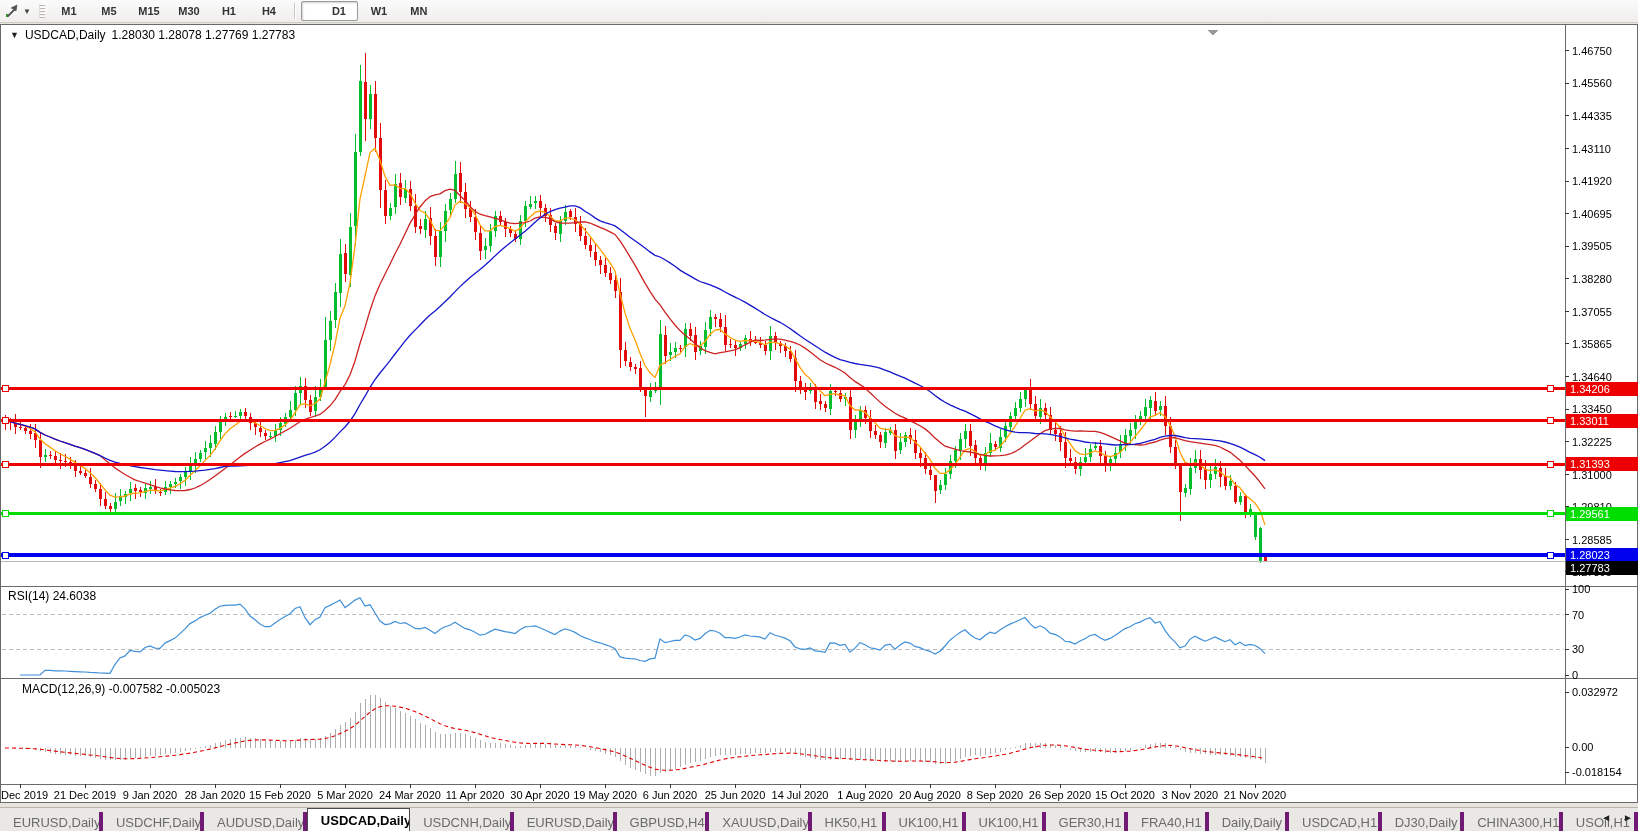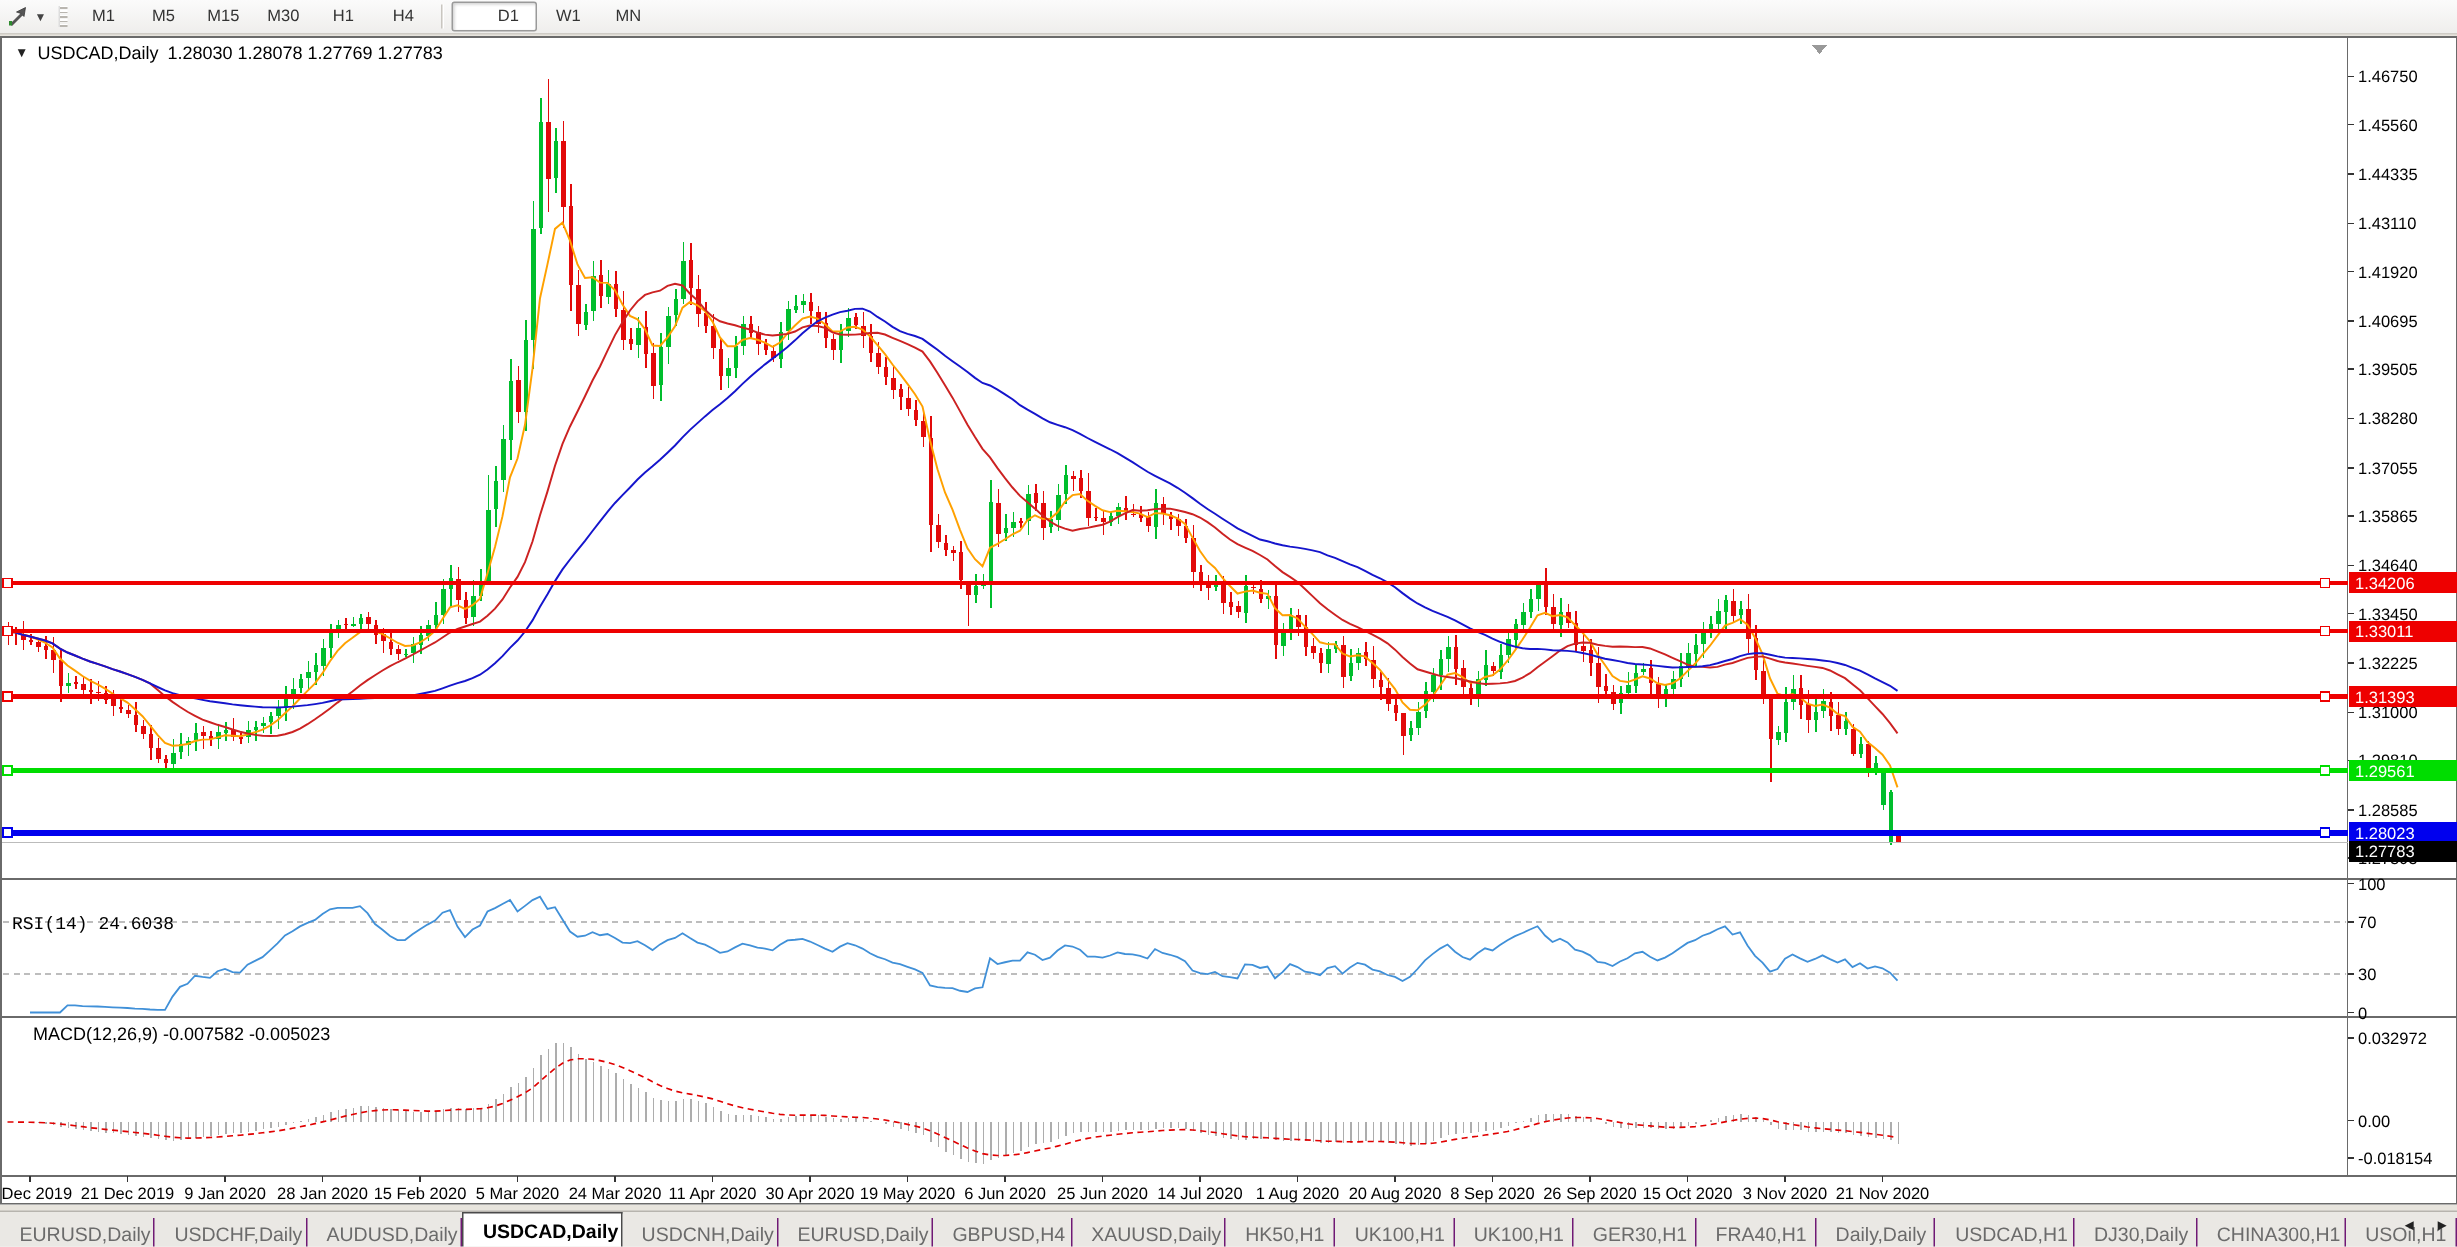--- a/index.html
+++ b/index.html
@@ -3,33 +3,33 @@
 <meta charset="utf-8">
 <style>
   html,body{margin:0;padding:0;}
   body{width:1638px;height:831px;background:#E7E4DD;font-family:"Liberation Sans",sans-serif;position:relative;overflow:hidden;}
   
   #toolbar{position:absolute;left:0;top:0;width:1638px;height:22px;background:linear-gradient(#FBFBFB,#EFEEEC);border-bottom:1px solid #CFCCC6;display:flex;align-items:center;}
   .tool-icon-group{display:flex;align-items:center;padding:0 4px;height:100%;}
   .tool-icon{width:18px;height:16px;display:flex;align-items:center;justify-content:center;}
   .tool-caret{font-size:8px;color:#444;margin-left:1px;}
   .grip{width:5px;height:14px;margin:0 4px;background:repeating-linear-gradient(#fff 0 1px,#B9B6B0 1px 2px,transparent 2px 3px);border-left:1px solid #DDD;}
-  .tf-btn{min-width:26px;height:18px;margin:0 1px;padding:0 5px;font-size:11px;color:#333;display:flex;align-items:center;justify-content:center;border:1px solid transparent;border-radius:2px;}
+  .tf-btn{min-width:26px;height:18px;margin:0 1px;padding:0 5px;font-size:11px;color:#333;display:flex;align-items:center;justify-content:center;border:1px solid transparent;border-radius:2px;font-weight:bold;}
   .tf-btn.active{background:#FFFFFF;border:1px solid #9A9A9A;box-shadow:inset 1px 1px 2px rgba(0,0,0,.18);padding-left:24px;}
   .tb-sep{width:1px;height:16px;background:#C9C6C0;margin:0 5px;box-shadow:1px 0 0 #fff;}
   
   #chartwrap{position:absolute;left:0;top:24px;width:1638px;height:779px;background:#fff;}
   .ovl{position:absolute;font-size:12px;color:#000;white-space:nowrap;}
   #chart-title{left:10px;top:4px;display:flex;align-items:center;gap:6px;}
   #chart-title .caret{font-size:9px;color:#222;}
-  #rsi-label{left:8px;top:585px;font-family:Liberation Mono, monospace;}
+  #rsi-label{left:8px;top:565px;}
   #macd-label{left:8px;top:658px;margin-left:14px;}
   
   #tabbar{position:absolute;left:0;top:807px;width:1638px;height:24px;background:#EAE8E4;border-top:1px solid #B7B4AE;display:flex;align-items:flex-end;}
-  .tab{height:20px;padding:0 13px;display:flex;align-items:center;font-size:13px;color:#6B6B6B;border-right:1px solid #701a75;white-space:nowrap;overflow:hidden;}
+  .tab{height:20px;padding:0 13px;display:flex;align-items:center;font-size:13px;color:#6B6B6B;border-right:4px solid #701a75;white-space:nowrap;overflow:hidden;}
   .tab.active{background:#FFFFFF;border:1px solid #4A4A4A;border-bottom:none;height:23px;color:#000;font-weight:bold;}
   #tab-scroll{position:absolute;right:2px;top:810px;display:flex;gap:6px;font-size:10px;color:#222;}
   #tab-scroll span{cursor:default;padding:2px 3px;}
 </style>
 </head>
 <body>
 
 <div id="toolbar">
   <div class="tool-icon-group">
     <span class="tool-icon">

